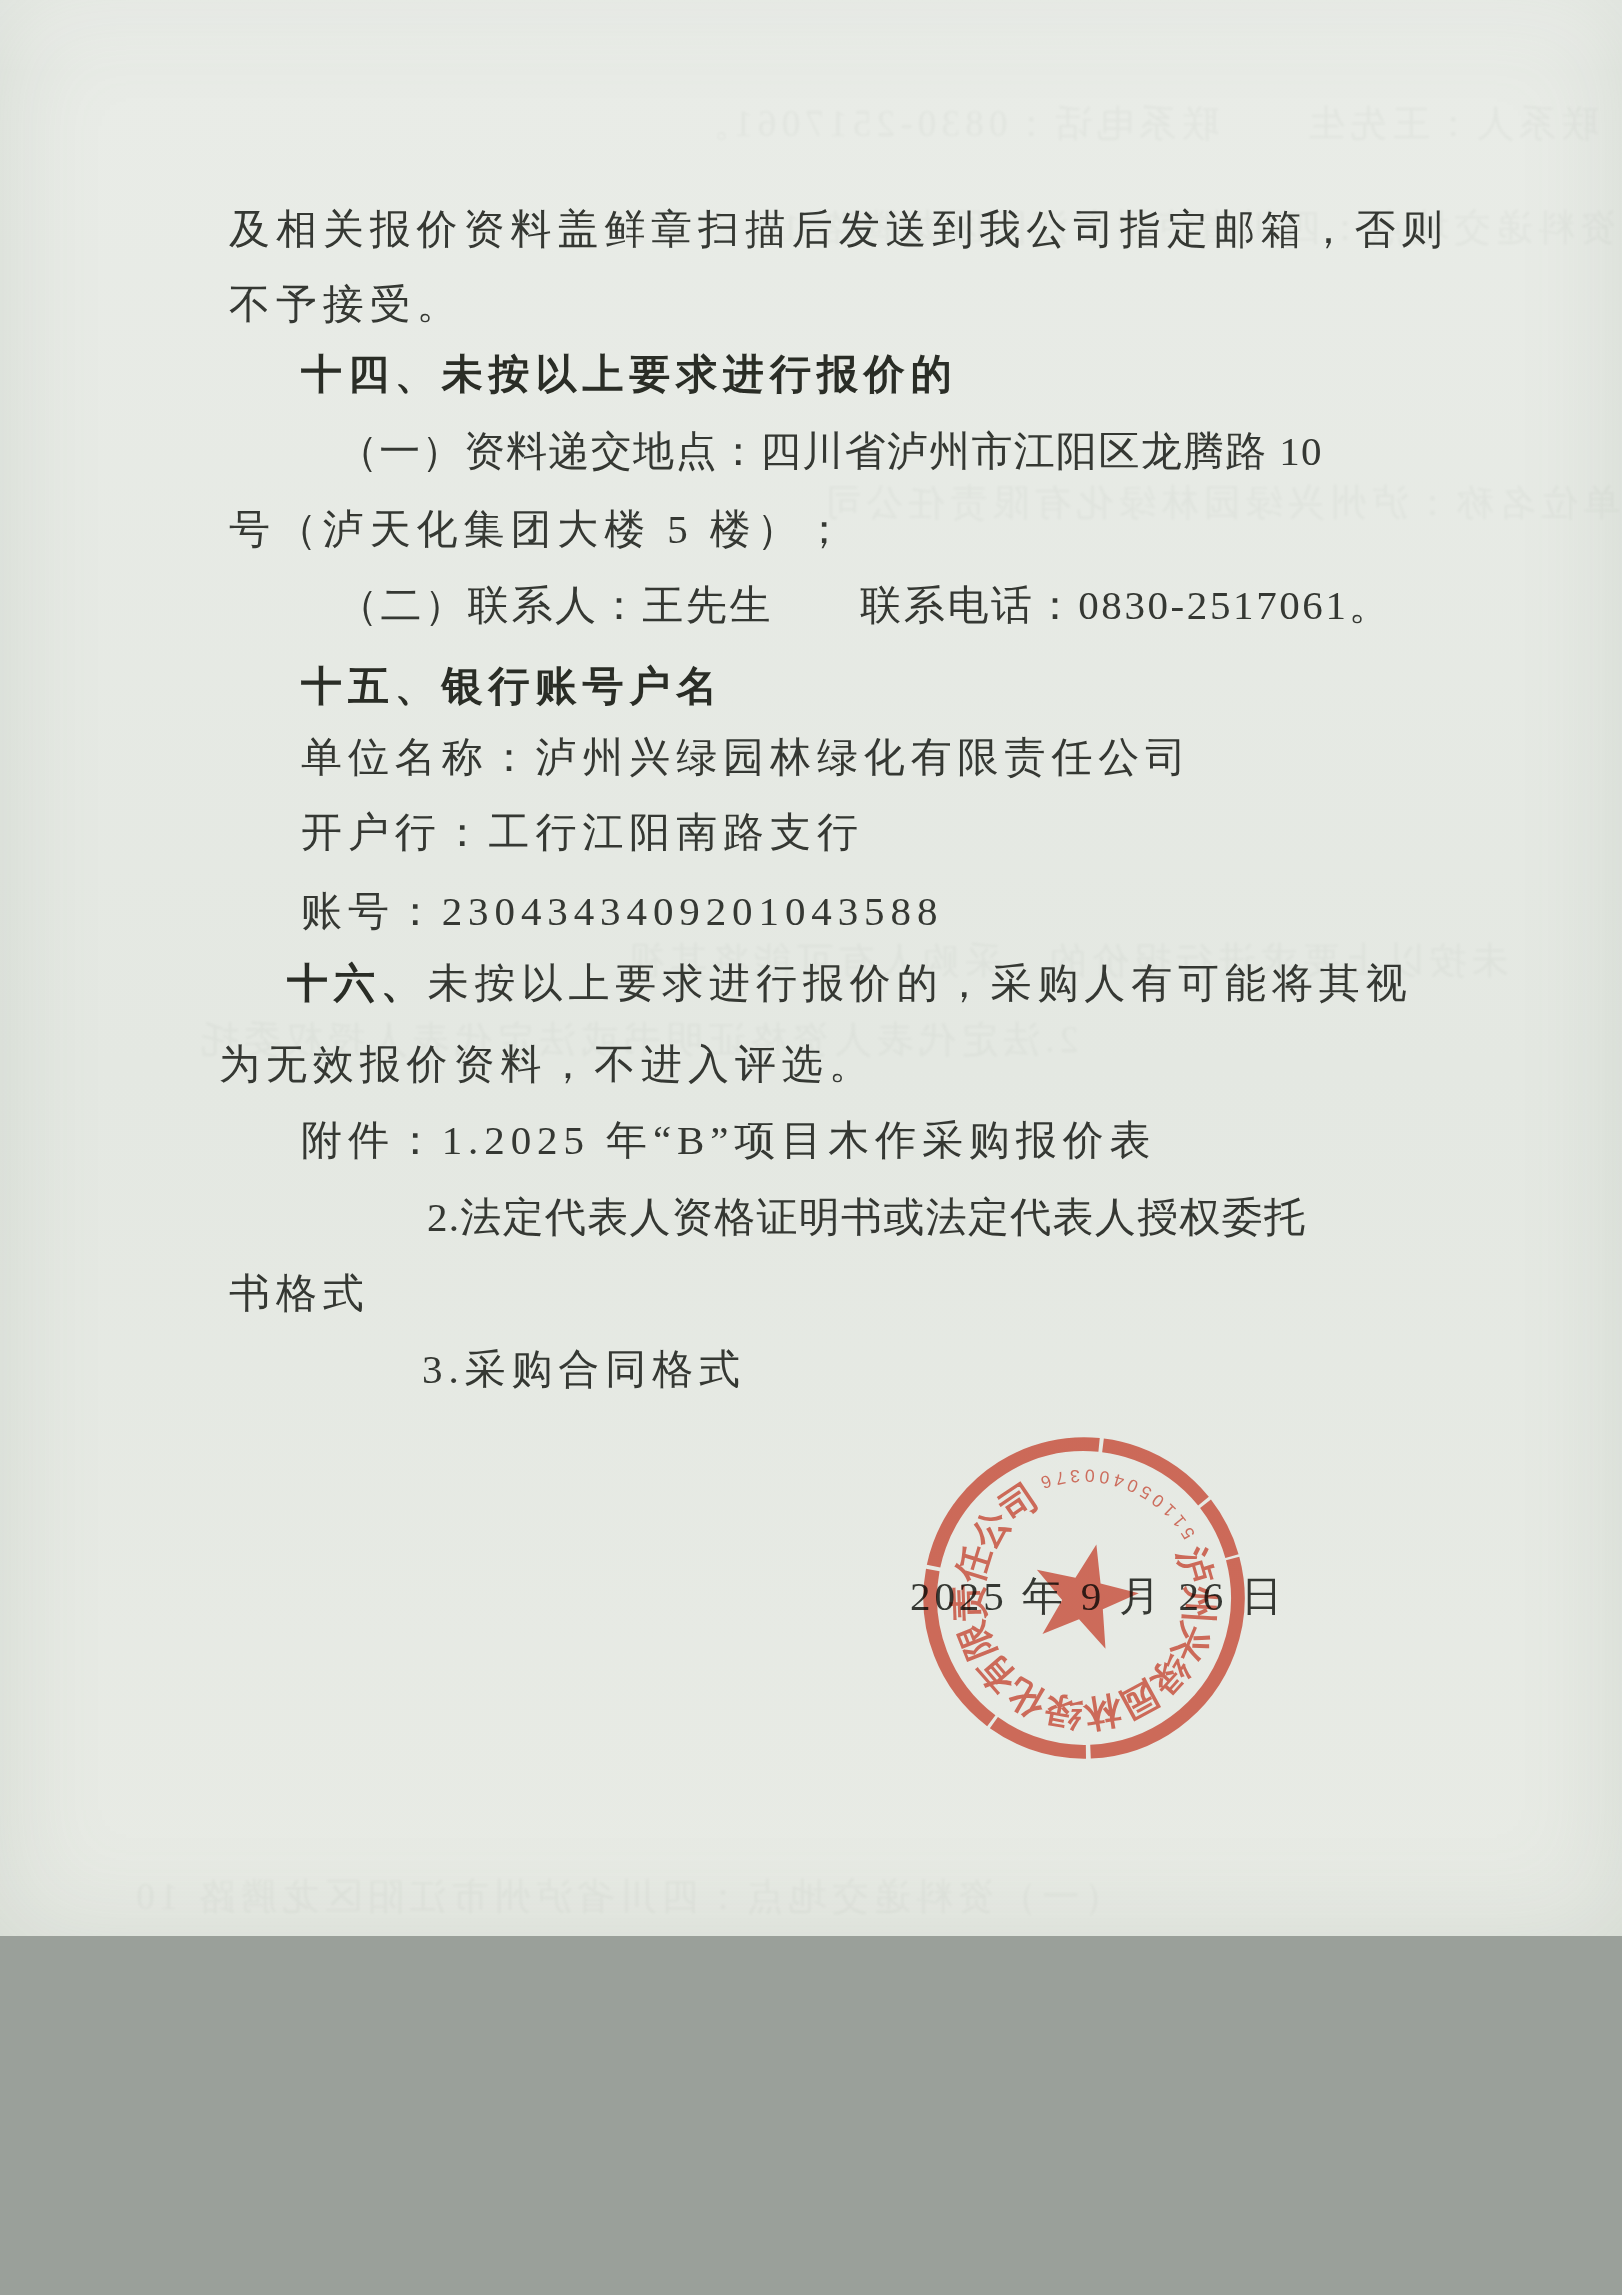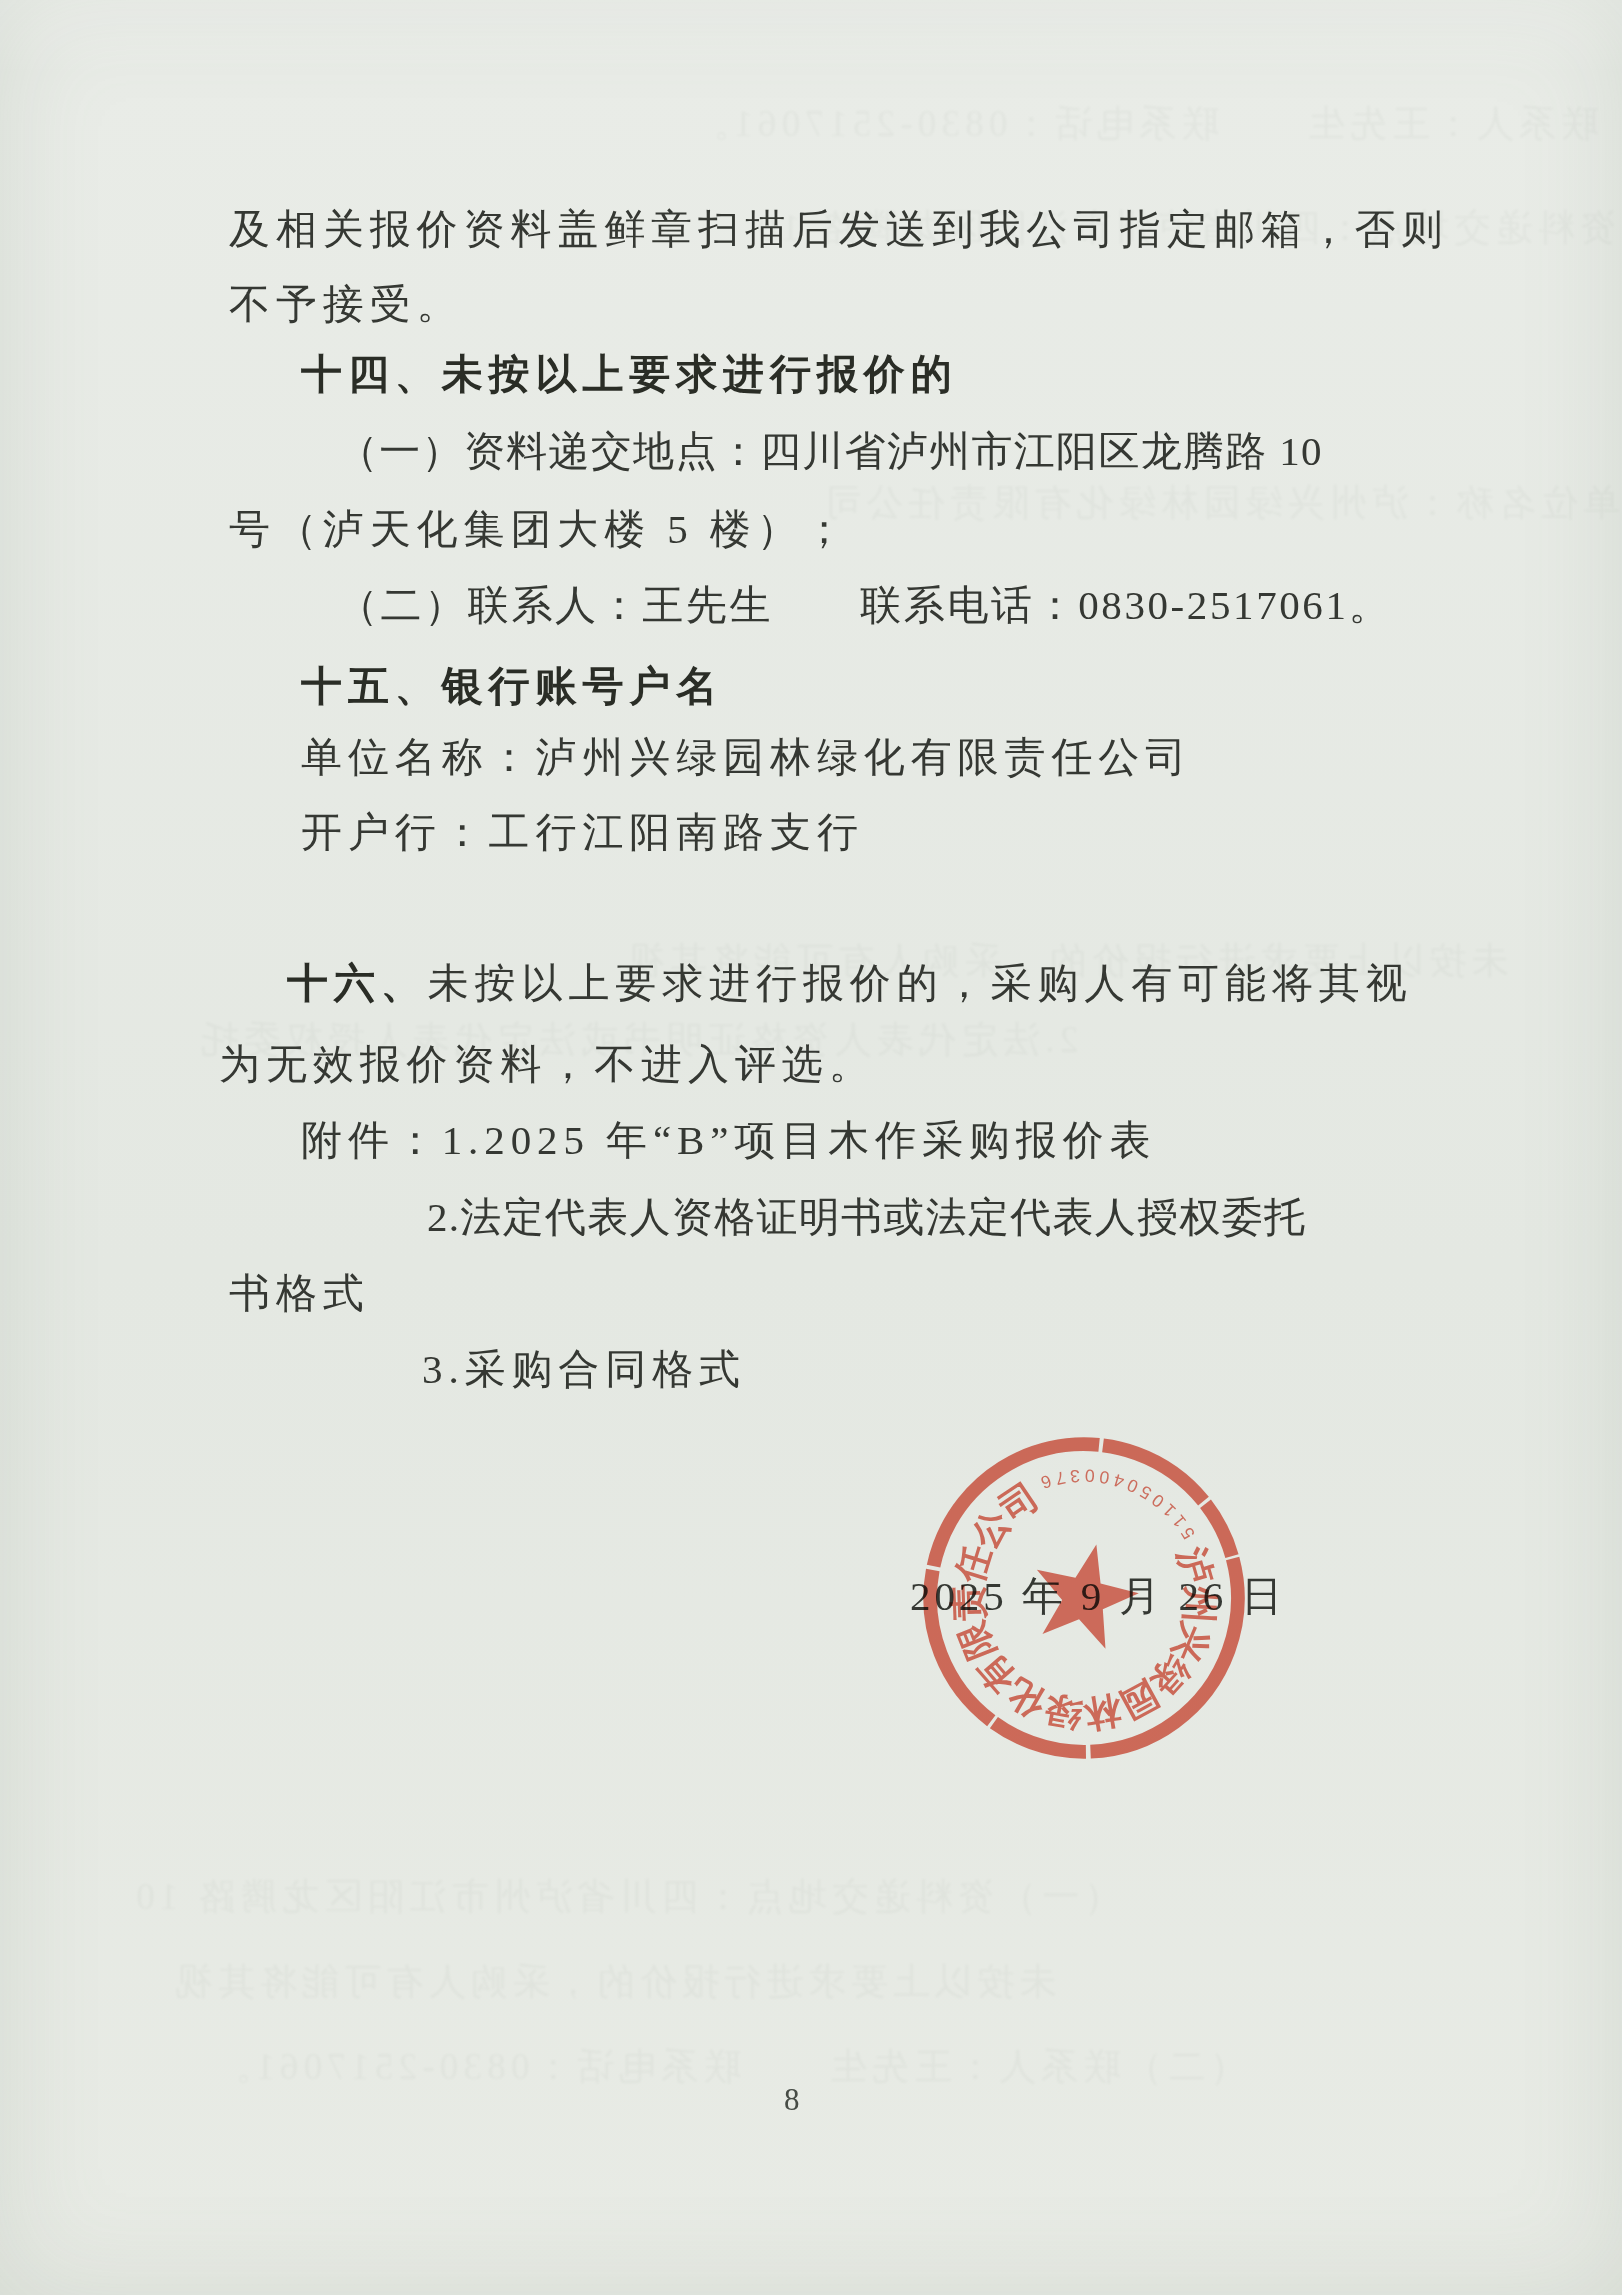--- a/index.html
+++ b/index.html
@@ -1,18 +1,18 @@
 <!DOCTYPE html>
 <html style="font-size:10.5px"><head>
 <meta charset="utf-8">
 <style>
   html,body{margin:0;padding:0;background:#9aa09a;}
   .page{
     position:relative;
-    width:1623px;height:2295px;
+    width:1623px;height:1936px;
     margin:0 auto;
     background:linear-gradient(180deg,#f0f2ee 0px,#e9ece7 72px,#e4e8e2 55%,#e8ebe5 100%);
     box-shadow:inset 0 0 105px rgba(115,128,110,.16);
     overflow:hidden;
     font-family:"Liberation Serif","DejaVu Serif",serif;
     color:#353833;
   }
   .line{position:absolute;font-size:41px;line-height:1.05;letter-spacing:5.9px;white-space:pre;}
   .tight{letter-spacing:1.3px;}
   .med{letter-spacing:2.6px;}
@@ -52,20 +52,21 @@
   <div class="line heading" style="left:301px;top:353px;">十四、未按以上要求进行报价的</div>
 
   <div class="line tight" style="left:337px;top:430px;">（一）资料递交地点：四川省泸州市江阳区龙腾路 10</div>
   <div class="line" style="left:229px;top:508px;">号（泸天化集团大楼 5 楼）；</div>
   <div class="line med" style="left:337px;top:584px;">（二）联系人：王先生　　联系电话：0830-2517061。</div>
 
   <div class="line heading" style="left:301px;top:665px;">十五、银行账号户名</div>
 
   <div class="line" style="left:301px;top:736px;">单位名称：泸州兴绿园林绿化有限责任公司</div>
   <div class="line" style="left:301px;top:811px;">开户行：工行江阳南路支行</div>
+  <div class="line" style="left:301px;top:890px;">账号：2304343409201043588</div>
 
   <div class="line" style="left:287px;top:962px;"><span class="b">十六、</span><span>未按以上要求进行报价的，采购人有可能将其视</span></div>
   <div class="line" style="left:219px;top:1043px;">为无效报价资料，不进入评选。</div>
 
   <div class="line" style="left:301px;top:1119px;">附件：1.2025 年“B”项目木作采购报价表</div>
   <div class="line tight" style="left:427px;top:1196px;">2.法定代表人资格证明书或法定代表人授权委托</div>
   <div class="line" style="left:229px;top:1272px;">书格式</div>
   <div class="line" style="left:422px;top:1348px;">3.采购合同格式</div>
 
   <div class="date" style="left:910px;top:1569px;">2025 年 9 月 26 日</div>

